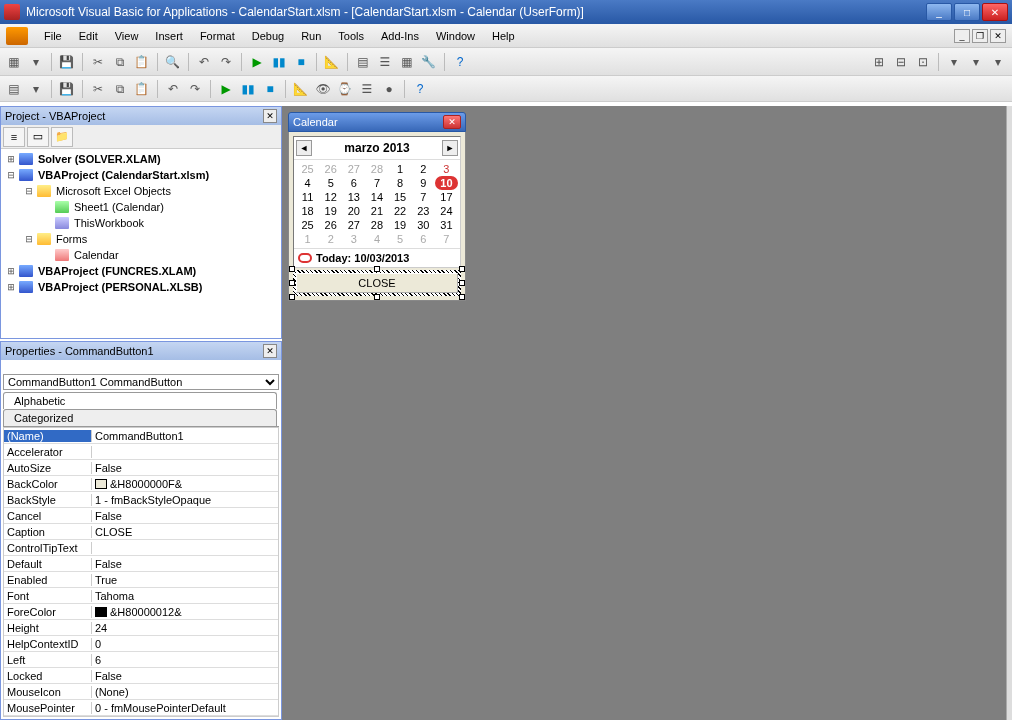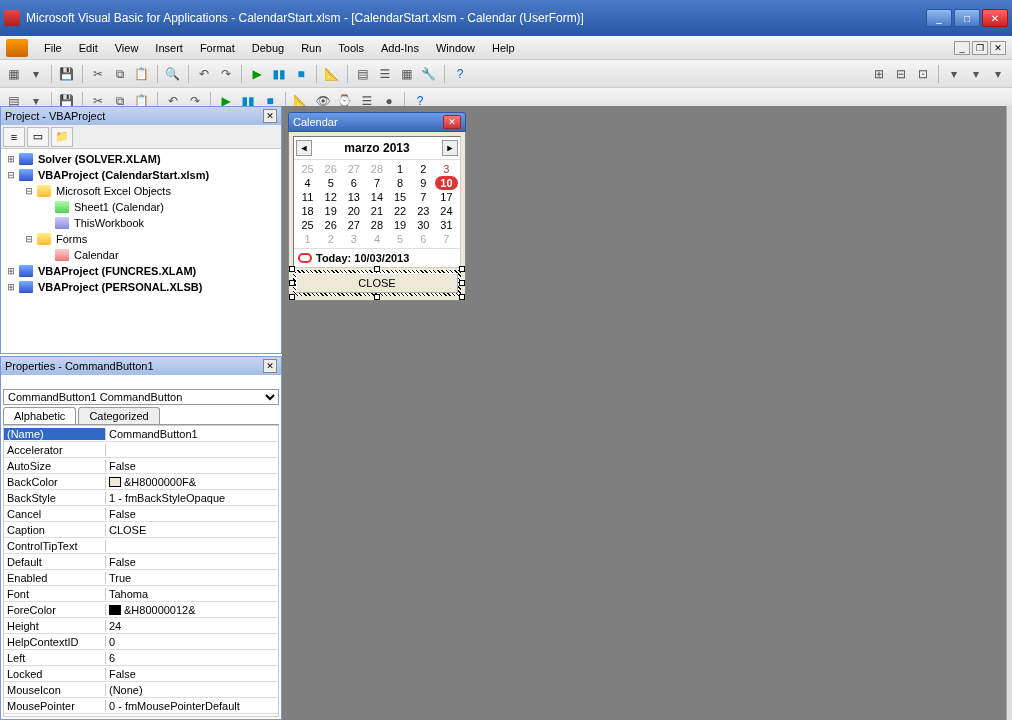--- a/index.html
+++ b/index.html
@@ -1,18 +1,18 @@
 <!DOCTYPE html>
 <html><head>
 <meta charset="utf-8">
 <style>
 * { box-sizing: border-box; margin: 0; padding: 0; font-family: Tahoma, sans-serif; font-size: 11px; }
 body { background: #fff; width: 1012px; height: 720px; overflow: hidden; position: relative; }
 
-.titlebar { height: 36px; background: linear-gradient(#4a7ac5,#2858a5); display: flex; align-items: center; padding: 0 4px; color: #fff; }
+.titlebar { height: 24px; background: linear-gradient(#4a7ac5,#2858a5); display: flex; align-items: center; padding: 0 4px; color: #fff; }
 .titlebar .icon { width: 16px; height: 16px; margin-right: 6px; background: linear-gradient(#e44,#a22); border-radius: 2px; }
 .titlebar .title { flex: 1; font-size: 12px; }
 .winbtns { display: flex; gap: 2px; }
 .winbtn { width: 26px; height: 18px; background: linear-gradient(#8eb8f0,#4a7ac5); border: 1px solid #2858a5; border-radius: 2px; display: flex; align-items: center; justify-content: center; color: #fff; font-size: 10px; cursor: pointer; }
 .winbtn.close { background: linear-gradient(#f66,#c22); border-color: #a11; }
 
 .menubar { height: 24px; background: linear-gradient(#f5f5f5,#e0e0e0); border-bottom: 1px solid #ccc; display: flex; align-items: center; padding: 0 6px; }
 .menubar .mgrp { display:flex; gap:1px; flex:1;}
 .menubar .mi { padding: 3px 8px; cursor: pointer; }
 .ideicon { width: 22px; height: 18px; margin-right: 8px; background:linear-gradient(#f90,#c60); border-radius:2px; }
@@ -44,26 +44,26 @@
 .ic-fld { background:linear-gradient(#fe8,#fb3); border-radius:1px;}
 .ic-sht { background:linear-gradient(#afa,#5c5); border-radius:1px;}
 .ic-wb { background:linear-gradient(#ccf,#88d); border-radius:1px;}
 .ic-frm { background:linear-gradient(#fcc,#e77); border-radius:1px;}
 .tnode .lbl { padding: 1px 2px; }
 .tnode .lbl.bold { font-weight: bold; }
 
 .props { flex: 1; margin-top: 2px; display:flex; flex-direction:column;}
 .pcombo { margin: 2px; }
 .pcombo select { width: 100%; font-size: 11px; background:#fff; border:1px solid #999;margin-top:12px;}
-.ptabs { display: flex; border-bottom: 1px solid #999; margin: 0 2px; }
+.ptabs { display: flex; border-bottom: 1px solid #999; margin: 0 2px; flex-direction: column; }
 .ptab { padding: 2px 10px; border: 1px solid #999; border-bottom: none; background: #eee; cursor: pointer; font-size:11px; border-radius:3px 3px 0 0; margin-right:2px;}
 .ptab.active { background: #fff; }
 .pgrid { flex:1; overflow-y: auto; margin: 0 2px 2px 2px; border: 1px solid #ccc; }
 .prow { display: flex; border-bottom: 1px solid #ddd; height: 16px; align-items: center; }
-.prow .pn { width: 102px; padding-left: 3px; background: #fff; border-right: 1px solid #ccc; }
+.prow .pn { width: 88px; padding-left: 3px; background: #fff; border-right: 1px solid #ccc; }
 .prow .pv { flex: 1; padding-left: 3px; display:flex; align-items:center; gap:3px;}
 .prow.sel .pn { background: #316ac5; color: #fff; }
 .swatch { width:12px; height:10px; border:1px solid #000; display:inline-block;}
 
 .userform { position: absolute; left: 6px; top: 6px; width: 178px; }
 .ufttl { height: 20px; background: linear-gradient(#6c9ce8,#3868b8); color: #fff; display: flex; align-items: center; padding: 0 4px; font-size: 11px; border: 1px solid #2858a5; border-radius: 3px 3px 0 0; }
 .ufttl .t { flex: 1; }
 .ufx { width: 18px; height: 14px; background: linear-gradient(#f77,#c33); border: 1px solid #a22; border-radius: 2px; display: flex; align-items: center; justify-content: center; font-size: 9px; cursor: pointer; }
 .ufbody { background: #ece9d8; border: 1px solid #888; border-top: none; padding: 4px; }
 .monthview { background: #fff; border: 1px inset #ccc; }

